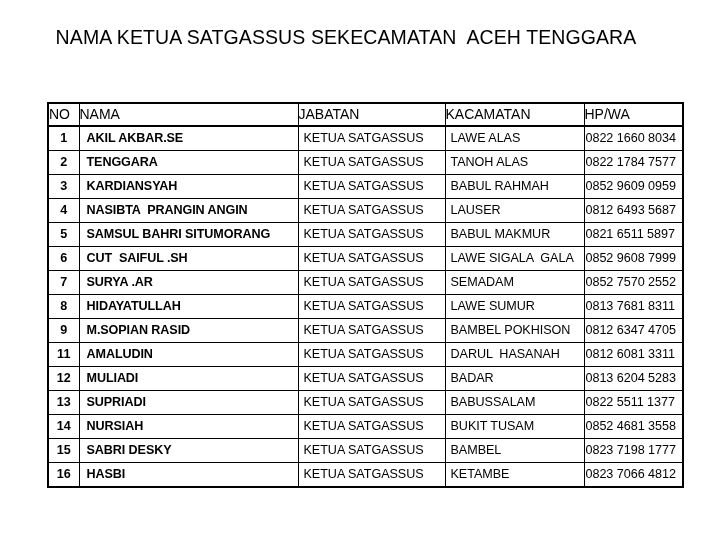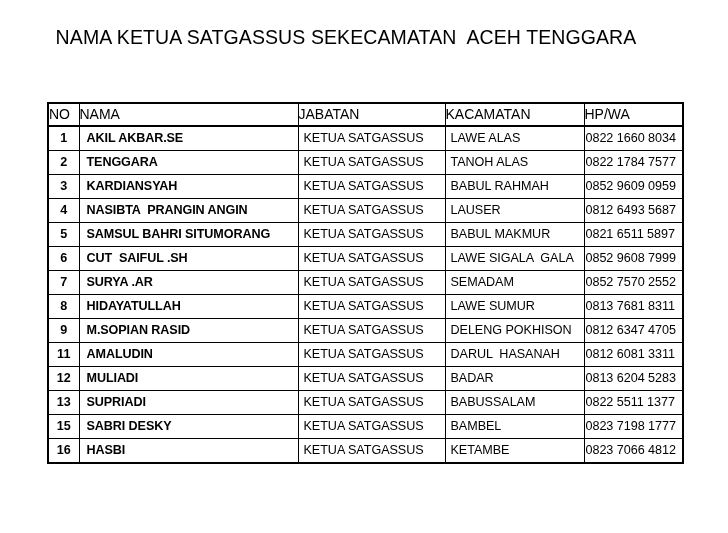--- a/index.html
+++ b/index.html
@@ -172,21 +172,21 @@
             <td class="cell-no">8</td>
             <td class="cell-nama">HIDAYATULLAH</td>
             <td class="cell-jab">KETUA SATGASSUS</td>
             <td class="cell-kac">LAWE SUMUR</td>
             <td class="cell-hp">0813 7681 8311</td>
           </tr>
           <tr>
             <td class="cell-no">9</td>
             <td class="cell-nama">M.SOPIAN RASID</td>
             <td class="cell-jab">KETUA SATGASSUS</td>
-            <td class="cell-kac">DELENG POKHISON</td>
+            <td class="cell-kac">BAMBEL POKHISON</td>
             <td class="cell-hp">0812 6347 4705</td>
           </tr>
           <tr>
             <td class="cell-no">11</td>
             <td class="cell-nama">AMALUDIN</td>
             <td class="cell-jab">KETUA SATGASSUS</td>
             <td class="cell-kac">DARUL  HASANAH</td>
             <td class="cell-hp">0812 6081 3311</td>
           </tr>
           <tr>
@@ -195,20 +195,27 @@
             <td class="cell-jab">KETUA SATGASSUS</td>
             <td class="cell-kac">BADAR</td>
             <td class="cell-hp">0813 6204 5283</td>
           </tr>
           <tr>
             <td class="cell-no">13</td>
             <td class="cell-nama">SUPRIADI</td>
             <td class="cell-jab">KETUA SATGASSUS</td>
             <td class="cell-kac">BABUSSALAM</td>
             <td class="cell-hp">0822 5511 1377</td>
+          </tr>
+          <tr>
+            <td class="cell-no">14</td>
+            <td class="cell-nama">NURSIAH</td>
+            <td class="cell-jab">KETUA SATGASSUS</td>
+            <td class="cell-kac">BUKIT TUSAM</td>
+            <td class="cell-hp">0852 4681 3558</td>
           </tr>
           <tr>
             <td class="cell-no">15</td>
             <td class="cell-nama">SABRI DESKY</td>
             <td class="cell-jab">KETUA SATGASSUS</td>
             <td class="cell-kac">BAMBEL</td>
             <td class="cell-hp">0823 7198 1777</td>
           </tr>
           <tr>
             <td class="cell-no">16</td>

